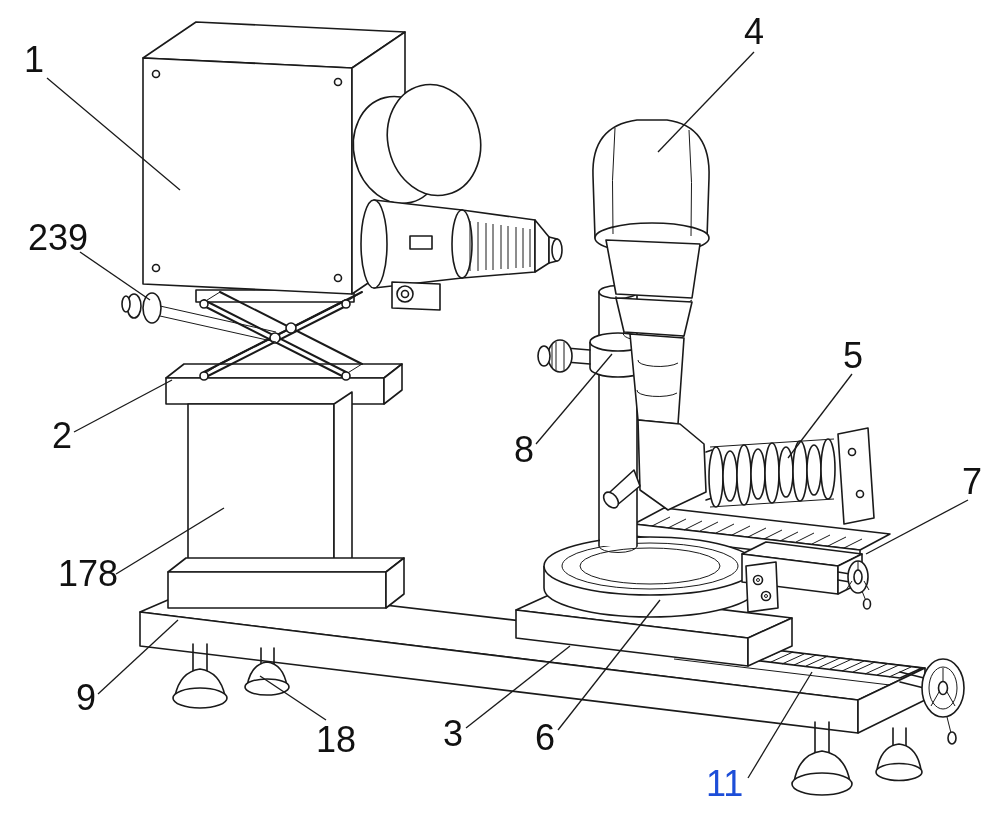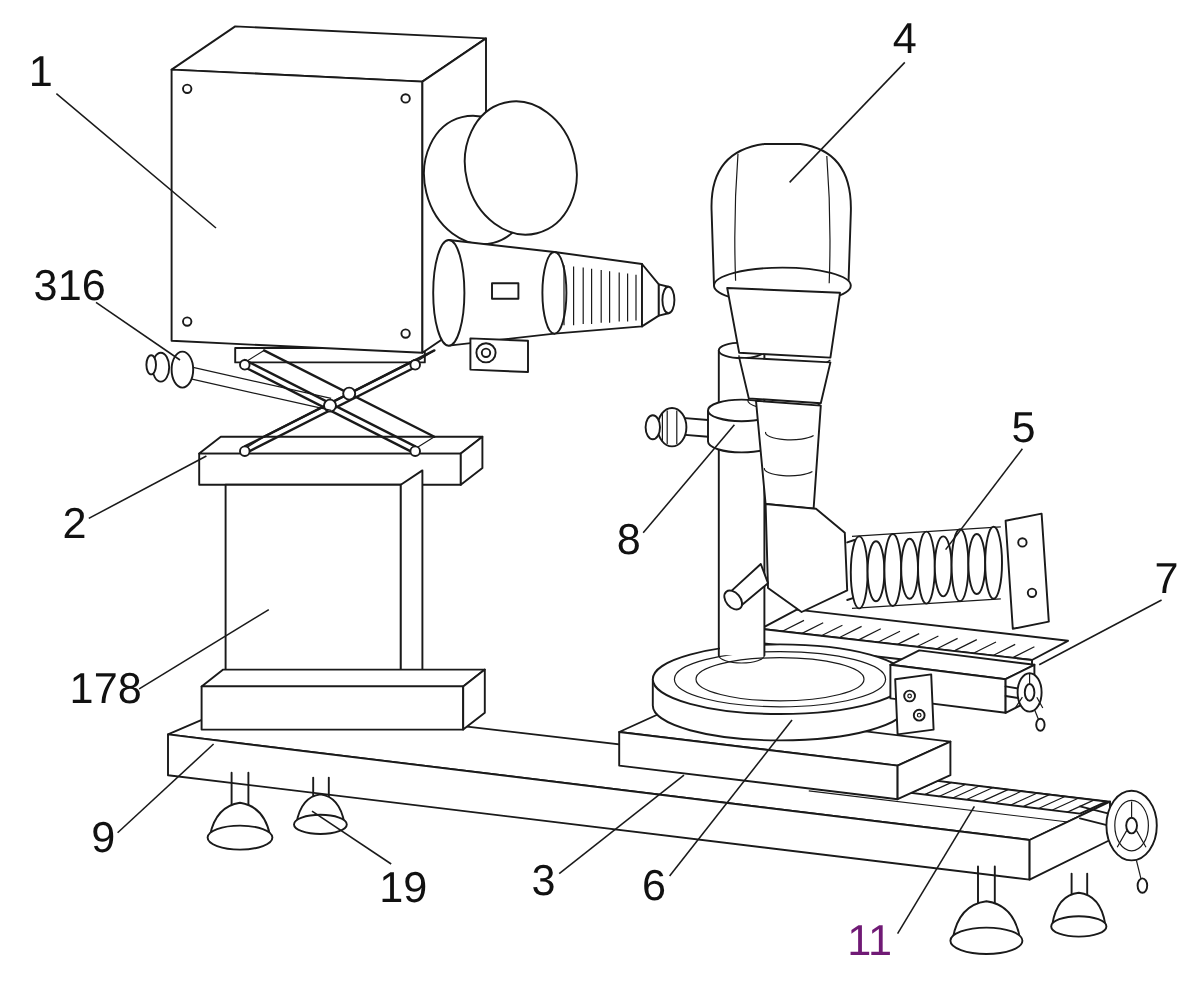--- a/index.html
+++ b/index.html
@@ -232,26 +232,26 @@
         <line x1="748" y1="778" x2="812" y2="672"></line>
         <line x1="536" y1="444" x2="612" y2="354"></line>
         <line x1="754" y1="52" x2="658" y2="152"></line>
         <line x1="852" y1="374" x2="788" y2="458"></line>
         <line x1="968" y1="500" x2="866" y2="554"></line>
       </g>
   </svg>
 
   <div id="label-layer">
       <div class="part-label" style="left: 24px; top: 42px; color: rgb(17, 17, 17);">1</div>
-      <div class="part-label" style="left: 28px; top: 220px; color: rgb(17, 17, 17);">316</div>
+      <div class="part-label" style="left: 28px; top: 220px; color: rgb(17, 17, 17);">239</div>
       <div class="part-label" style="left: 52px; top: 418px; color: rgb(17, 17, 17);">2</div>
       <div class="part-label" style="left: 58px; top: 556px; color: rgb(17, 17, 17);">178</div>
       <div class="part-label" style="left: 76px; top: 680px; color: rgb(17, 17, 17);">9</div>
-      <div class="part-label" style="left: 316px; top: 722px; color: rgb(17, 17, 17);">19</div>
+      <div class="part-label" style="left: 316px; top: 722px; color: rgb(17, 17, 17);">18</div>
       <div class="part-label" style="left: 443px; top: 716px; color: rgb(17, 17, 17);">3</div>
       <div class="part-label" style="left: 535px; top: 720px; color: rgb(17, 17, 17);">6</div>
-      <div class="part-label" style="left: 706px; top: 766px; color: #701a75;">11</div>
+      <div class="part-label" style="left: 706px; top: 766px; color: #1d4ed8;">11</div>
       <div class="part-label" style="left: 514px; top: 432px; color: rgb(17, 17, 17);">8</div>
       <div class="part-label" style="left: 744px; top: 14px; color: rgb(17, 17, 17);">4</div>
       <div class="part-label" style="left: 843px; top: 338px; color: rgb(17, 17, 17);">5</div>
       <div class="part-label" style="left: 962px; top: 464px; color: rgb(17, 17, 17);">7</div>
     </div>
 </div>
 
 </body></html>

